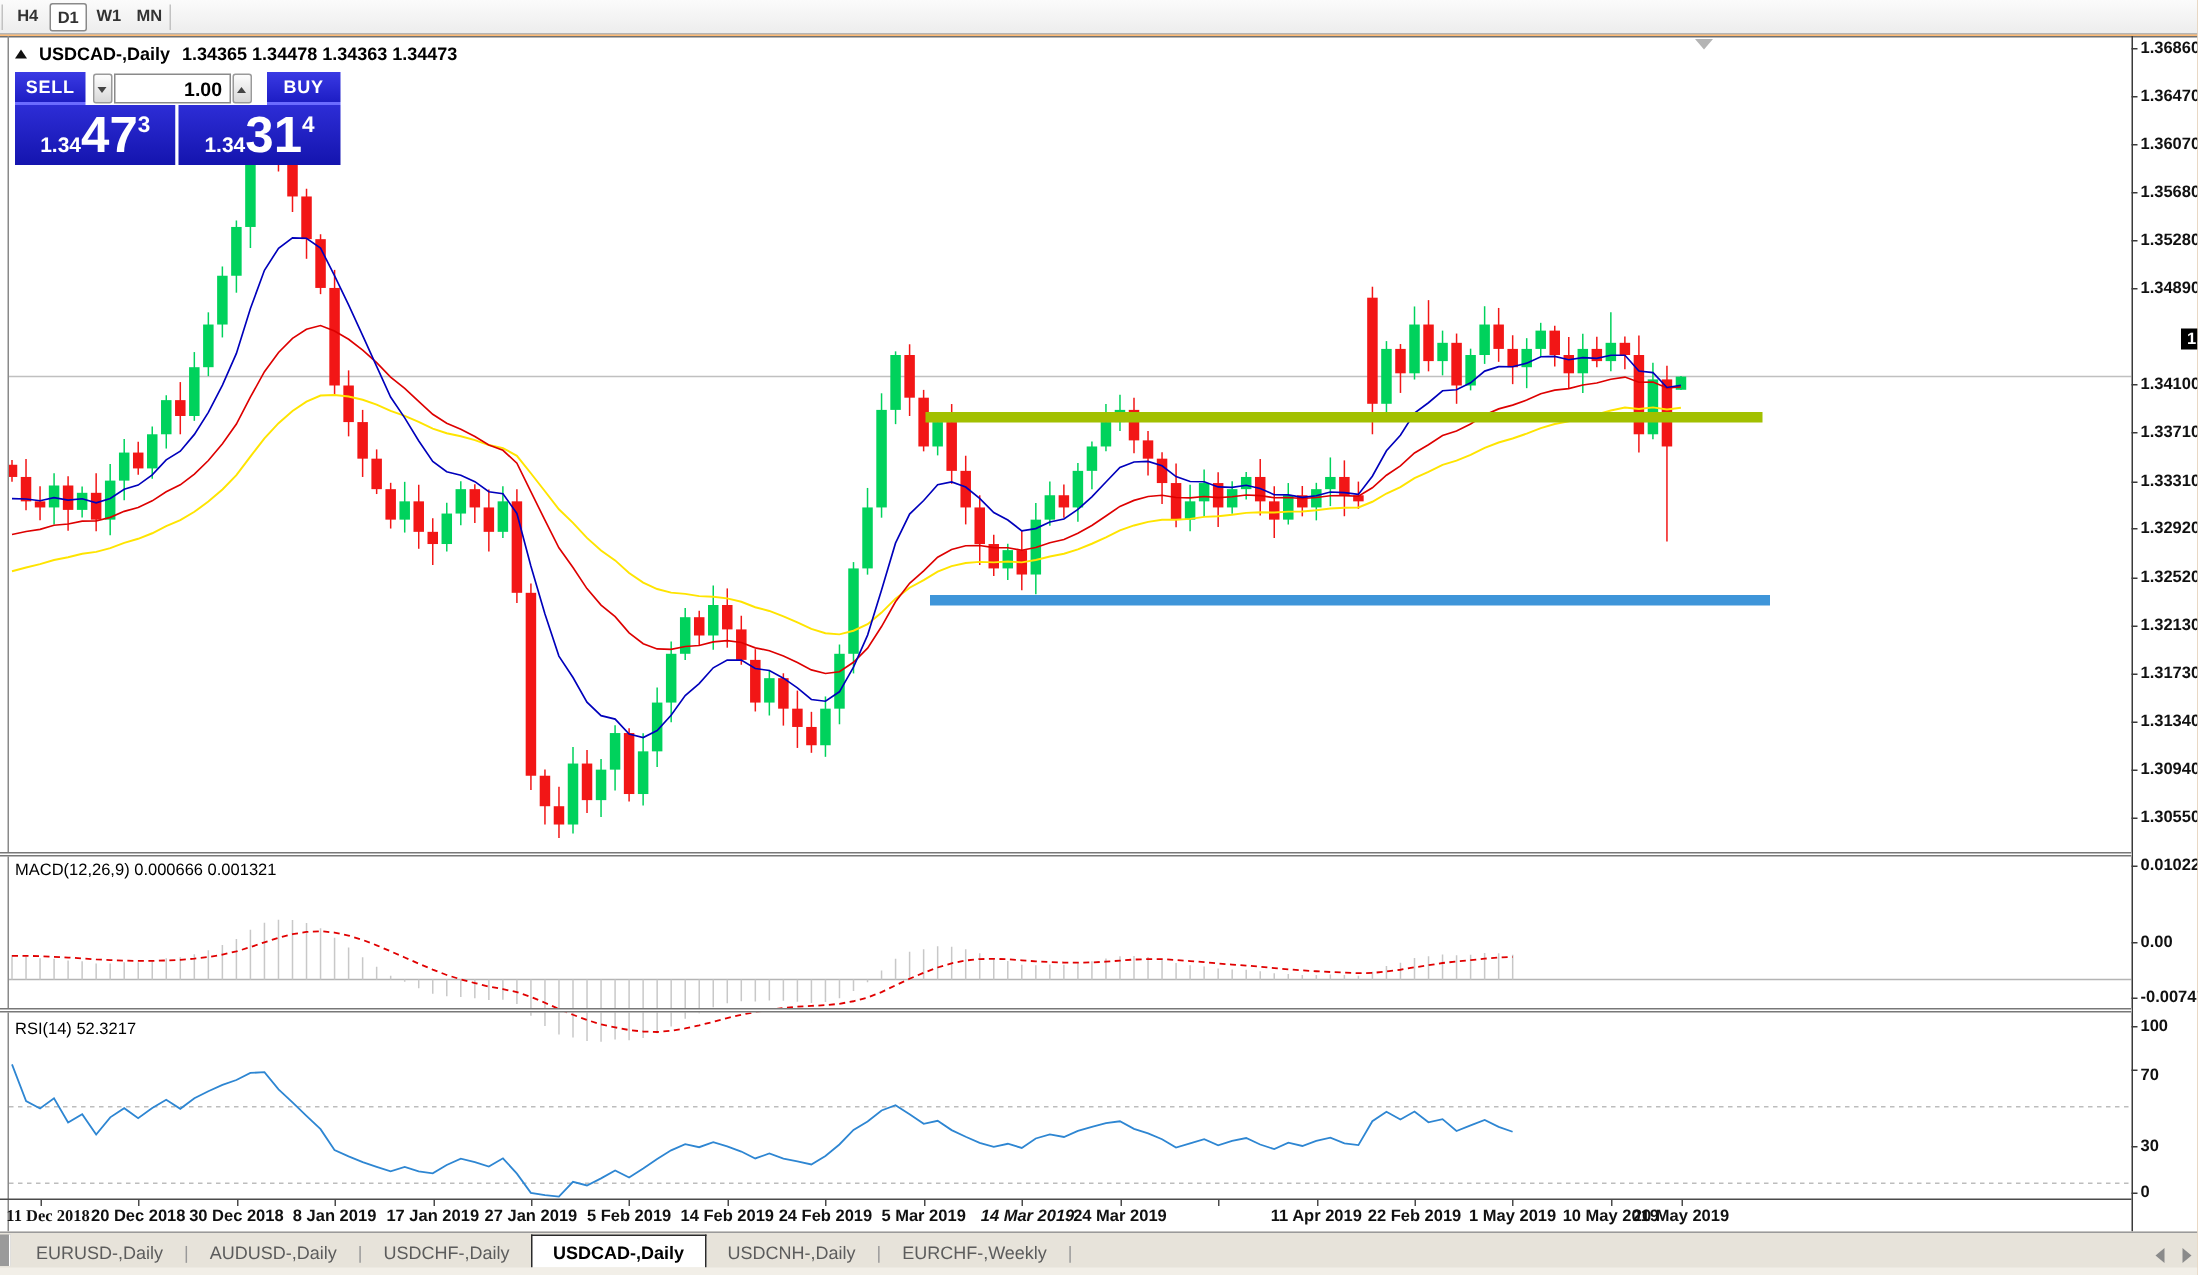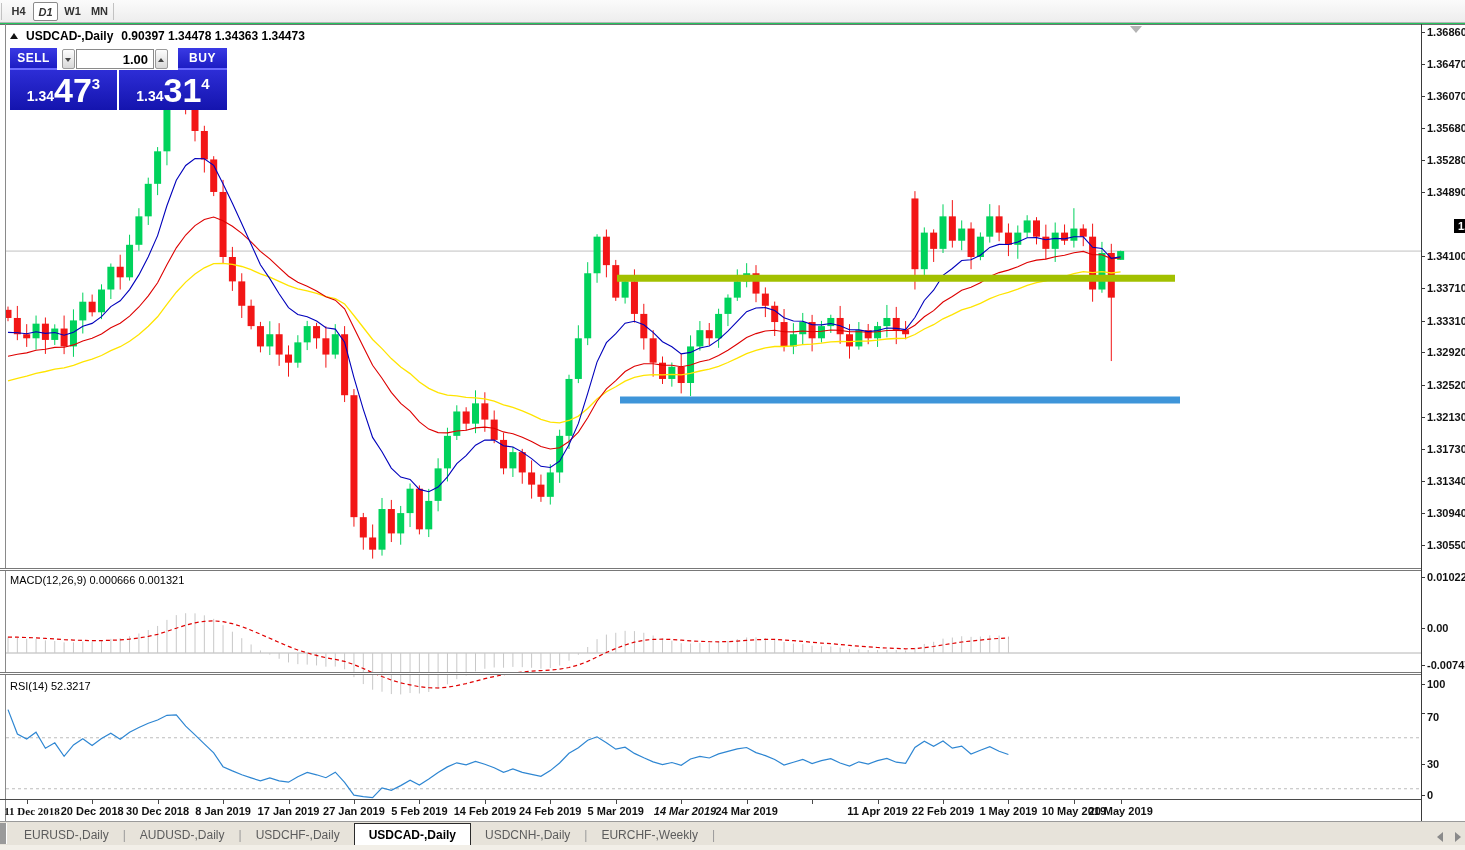--- a/index.html
+++ b/index.html
@@ -1,24 +1,24 @@
 <!DOCTYPE html>
 <html><head>
 <meta charset="utf-8">
 <style>
   * { margin:0; padding:0; box-sizing:border-box; }
   html,body { background:#d4d0c8; }
-  #app { position:relative; width:1465px; height:850px; background:#22c55e; overflow:hidden;
+  #app { position:relative; width:1465px; height:850px; background:#fdba74; overflow:hidden;
          font-family:"Liberation Sans", sans-serif;padding-left:12px; }
   
   #toolbar { position:absolute; left:0; top:0; width:1465px; height:23px;
              background:linear-gradient(#fbfbfb,#ededed); border-bottom:1px solid #b5b5b5; }
   .tf-btn { position:absolute; top:2px; height:19px; width:25px; text-align:center;
             font-size:11px; font-weight:bold; color:#333; line-height:19px; cursor:default; }
-  .tf-btn.active { background:#fff; border:1px solid #8a8a8a; border-radius:2px;font-style:italic; }
+  .tf-btn.active { background:#fff; border:1px solid #8a8a8a; border-radius:2px; }
   .tb-sep { position:absolute; top:3px; width:1px; height:17px; background:#c2c2c2; }
   
   #chart-area { position:absolute; left:0; top:24px; width:1465px; height:826px; background:#fff;
                 border-top:1px solid #707070; }
   #left-edge { position:absolute; left:5px; top:24px; width:1px; height:797px; background:#8a8a8a; }
   #axis-edge { position:absolute; left:1421px; top:24px; width:1px; height:797px; background:#3a3a3a; }
   .pane-div { position:absolute; left:0; width:1421px; height:3px; background:#fff;
               border-top:1px solid #787878; border-bottom:1px solid #787878; }
   #axis-line { position:absolute; left:0; top:799px; width:1421px; height:1px; background:#4a4a4a; }
   #chart-svg { position:absolute; left:0; top:0; }
@@ -483,21 +483,21 @@
   </div>
   <div id="left-edge"></div>
   <div id="axis-edge"></div>
   <div class="pane-div" style="top:568px"></div>
   <div class="pane-div" style="top:672px"></div>
   <div id="axis-line"></div>
 
   <div id="chart-title">
     <span class="tri-up-sm"></span>
     <span>USDCAD-,Daily</span>
-    <span>0.90397 1.34478 1.34363 1.34473</span>
+    <span>1.34365 1.34478 1.34363 1.34473</span>
   </div>
 
   <div id="shift-marker"></div>
 
   <div id="trade-panel">
     <div id="tp-sell" class="tp-btn">SELL</div>
     <div id="spin-down" class="spin-btn">
       <span class="tri-dn-xs"></span>
     </div>
     <input id="vol-input" value="1.00" style="">

